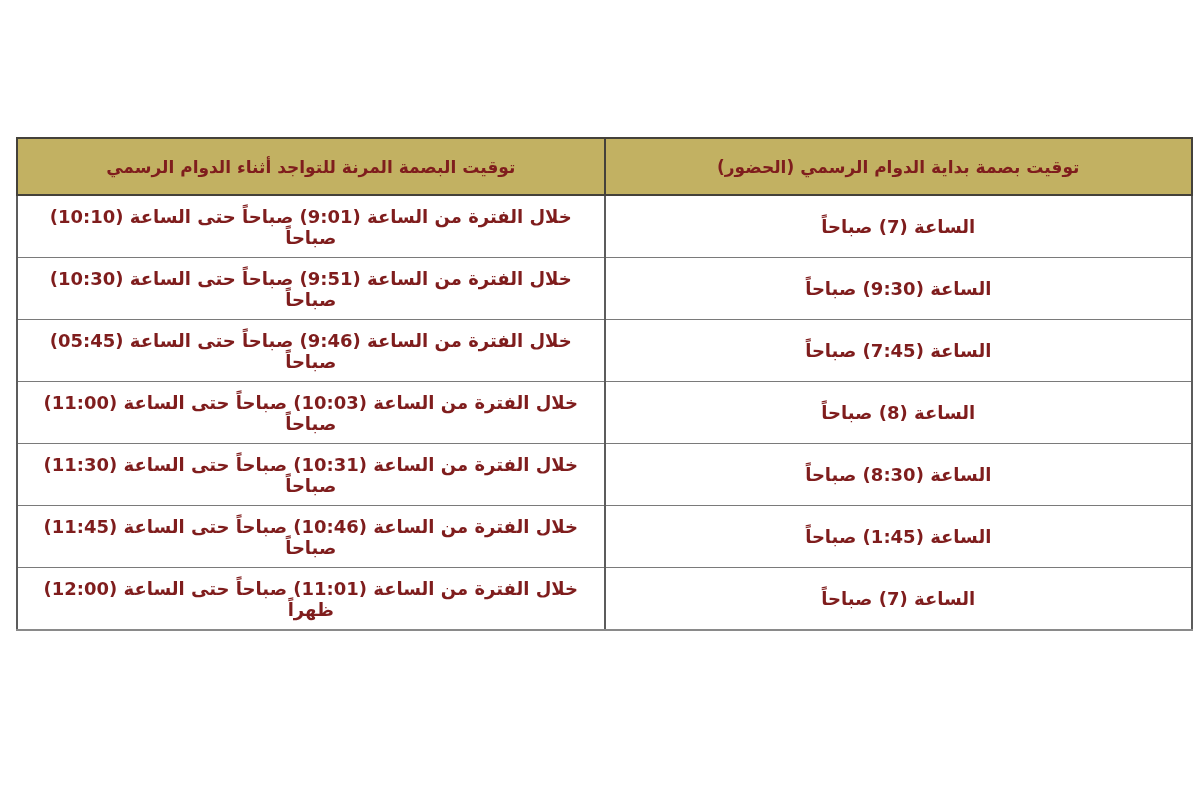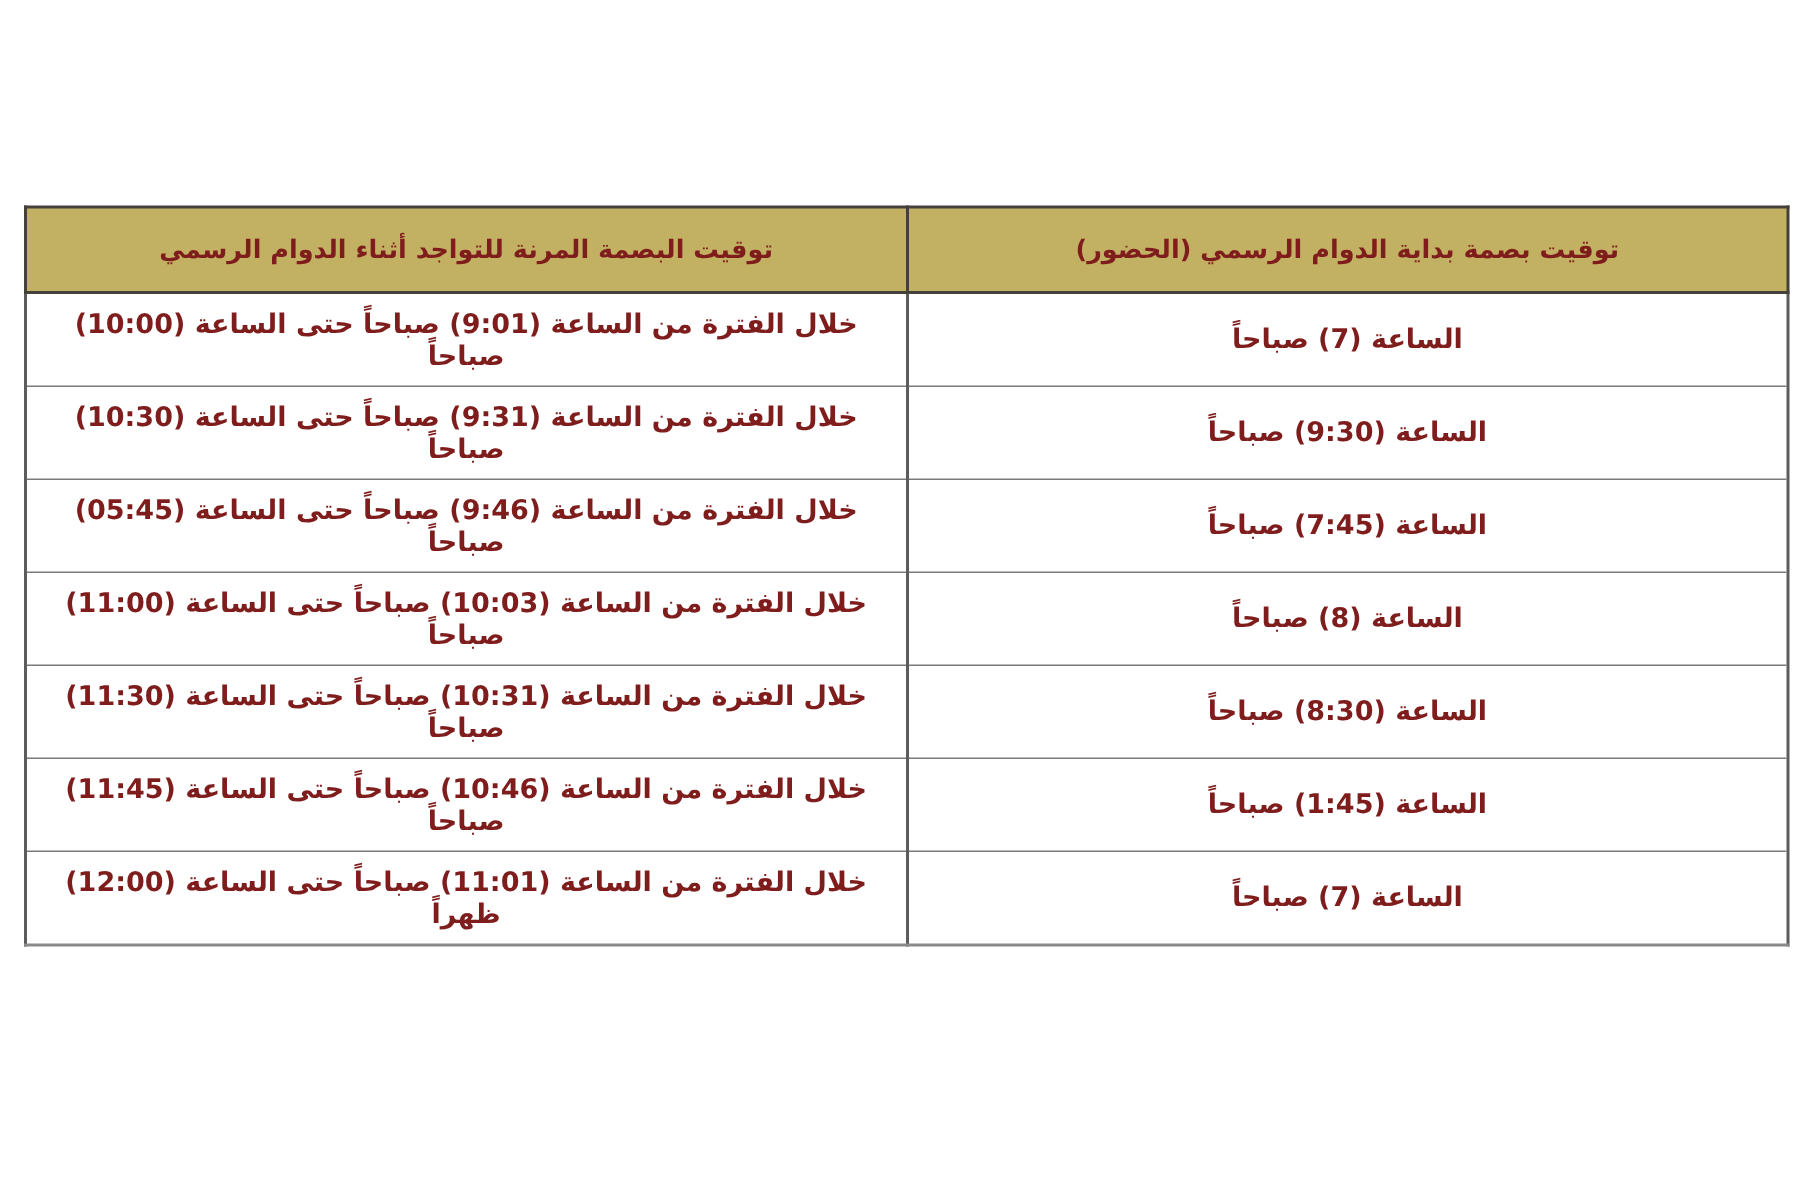--- a/index.html
+++ b/index.html
@@ -66,25 +66,25 @@
     <table class="timing">
       <thead>
         <tr>
           <th>توقيت بصمة بداية الدوام الرسمي (الحضور)</th>
           <th>توقيت البصمة المرنة للتواجد أثناء الدوام الرسمي</th>
         </tr>
       </thead>
       <tbody>
           <tr>
     <td>الساعة (7) صباحاً</td>
-    <td>خلال الفترة من الساعة (9:01) صباحاً حتى الساعة (10:00) صباحاً</td>
+    <td>خلال الفترة من الساعة (9:01) صباحاً حتى الساعة (10:10) صباحاً</td>
   </tr>
           <tr>
     <td>الساعة (9:30) صباحاً</td>
-    <td>خلال الفترة من الساعة (9:31) صباحاً حتى الساعة (10:30) صباحاً</td>
+    <td>خلال الفترة من الساعة (9:51) صباحاً حتى الساعة (10:30) صباحاً</td>
   </tr>
           <tr>
     <td>الساعة (7:45) صباحاً</td>
     <td>خلال الفترة من الساعة (9:46) صباحاً حتى الساعة (05:45) صباحاً</td>
   </tr>
           <tr>
     <td>الساعة (8) صباحاً</td>
     <td>خلال الفترة من الساعة (10:03) صباحاً حتى الساعة (11:00) صباحاً</td>
   </tr>
           <tr>

